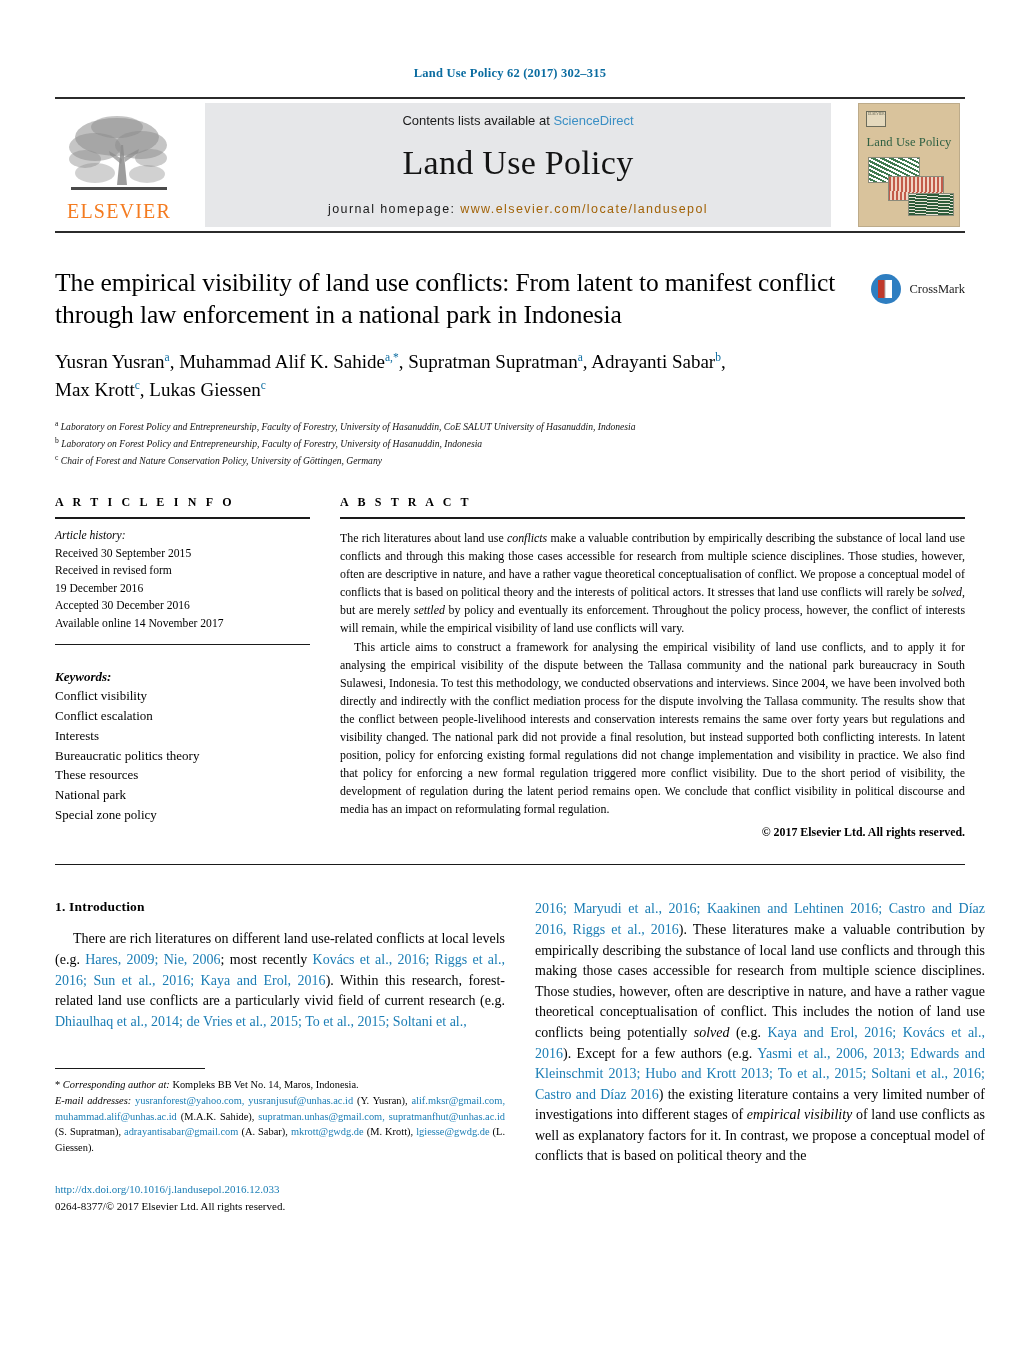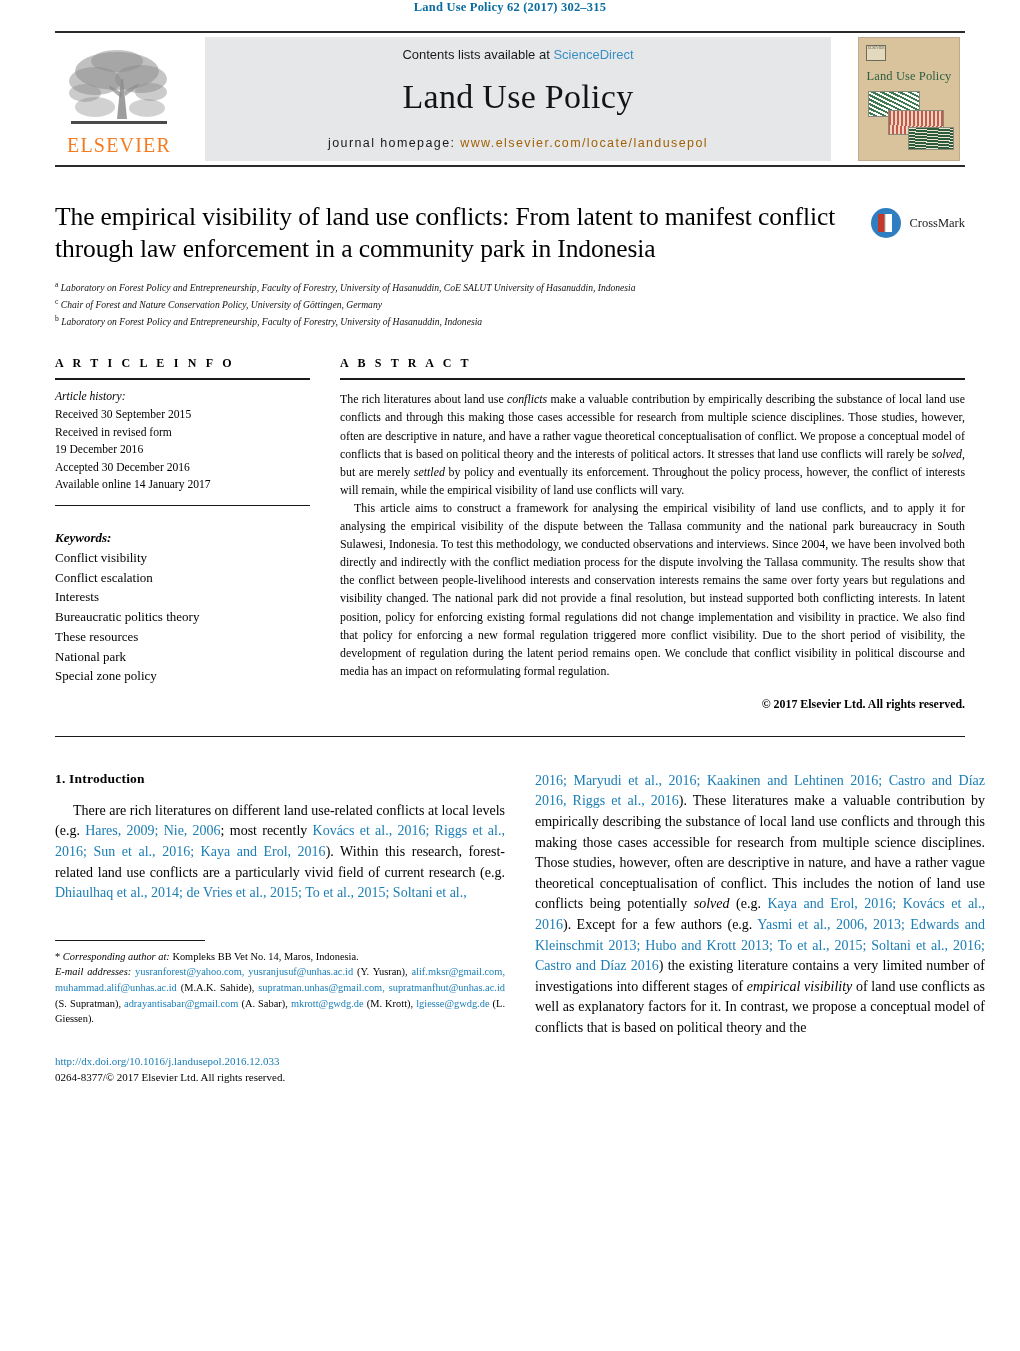--- a/index.html
+++ b/index.html
@@ -23,20 +23,21 @@
     padding: 0 55px;
   }
 
   
   .running-head {
     text-align: center;
     color: #0b6ca0;
     font-size: 12.5px;
     font-weight: bold;
     letter-spacing: .2px;
+    padding-top: 66px;
   }
 
   
   .banner {
     margin-top: 16px;
     display: flex;
     align-items: stretch;
     height: 124px;
     border-top: 2px solid #2b2b2b;
     padding-top: 4px;
@@ -223,21 +224,21 @@
   .abstract-body {
     margin-top: 10px;
     font-size: 11.9px;
     line-height: 1.52;
     text-align: justify;
   }
   .abstract-body p { margin: 0; text-indent: 0; }
   .abstract-body p + p { text-indent: 14px; }
   .abstract-body i { font-style: italic; }
   .copyright {
-    margin-top: 17px;
+    margin-top: 7px;
     text-align: right;
     font-size: 11.9px;
     font-weight: bold;
   }
 
   
   .body-rule { border-bottom: 1px solid #1a1a1a; margin-top: 24px; }
   .body-cols {
     margin-top: 34px;
     display: flex;
@@ -345,42 +346,46 @@
     <div class="crossmark">
       <svg width="32" height="32" viewBox="0 0 32 32" aria-hidden="true">
         <circle cx="16" cy="16" r="15" fill="#2e7ec1"></circle>
         <path d="M8 7 h7 v18 h-7 z" fill="#c0392b"></path>
         <path d="M15 7 h7 v18 h-7 z" fill="#ffffff"></path>
         <path d="M15 7 v18" stroke="#b0b0b0" stroke-width="1" fill="none"></path>
       </svg>
       <span class="crossmark-label">CrossMark</span>
     </div>
 
-    <h1 class="art-title">The empirical visibility of land use conflicts: From latent to manifest conflict through law enforcement in a community park in Indonesia</h1>
-
+    <h1 class="art-title">The empirical visibility of land use conflicts: From latent to manifest conflict through law enforcement in a national park in Indonesia</h1>
+
+    <div class="authors">
+      Yusran Yusran<sup>a</sup>, Muhammad Alif K. Sahide<sup>a,*</sup>, Supratman Supratman<sup>a</sup>, Adrayanti Sabar<sup>b</sup>,<br>
+      Max Krott<sup>c</sup>, Lukas Giessen<sup>c</sup>
+    </div>
 
     <div class="affil">
       <div><sup>a</sup> <span>Laboratory on Forest Policy and Entrepreneurship, Faculty of Forestry, University of Hasanuddin, CoE SALUT University of Hasanuddin, Indonesia</span></div>
+      <div><sup>b</sup> <span>Laboratory on Forest Policy and Entrepreneurship, Faculty of Forestry, University of Hasanuddin, Indonesia</span></div>
       <div><sup>c</sup> <span>Chair of Forest and Nature Conservation Policy, University of Göttingen, Germany</span></div>
-      <div><sup>b</sup> <span>Laboratory on Forest Policy and Entrepreneurship, Faculty of Forestry, University of Hasanuddin, Indonesia</span></div>
     </div>
   </div>
 
   <div class="info-abstract">
 
     <div class="col-info">
       <div class="sec-head">A R T I C L E   I N F O</div>
       <div class="rule-thick"></div>
       <div class="hist">
         <div class="lbl">Article history:</div>
         <div>Received 30 September 2015</div>
         <div>Received in revised form</div>
         <div>19 December 2016</div>
         <div>Accepted 30 December 2016</div>
-        <div>Available online 14 January 2017</div>
+        <div>Available online 14 November 2017</div>
       </div>
       <div class="rule-thin"></div>
       <div class="kw">
         <div class="lbl">Keywords:</div>
         <div>Conflict visibility</div>
         <div>Conflict escalation</div>
         <div>Interests</div>
         <div>Bureaucratic politics theory</div>
         <div>These resources</div>
         <div>National park</div>

